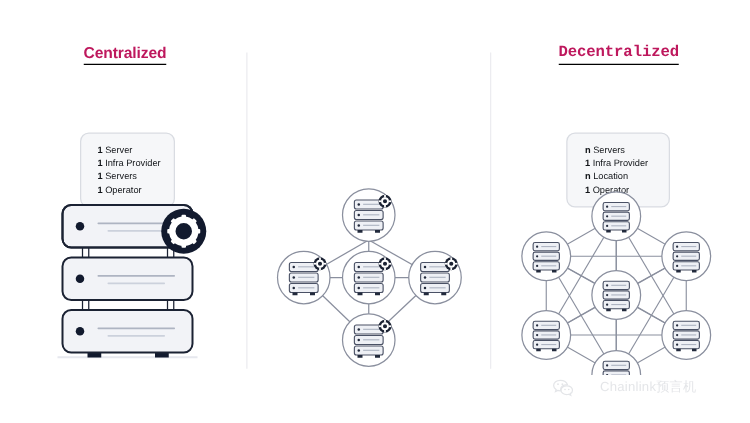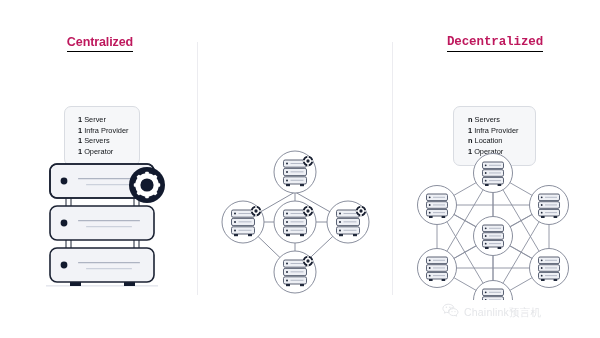--- a/index.html
+++ b/index.html
@@ -95,22 +95,22 @@
     height: 150px;
   }
   .graphic svg { display: block; }
 
   
   .watermark {
     position: absolute;
     left: 442px;
     top: 303px;
     display: flex;
-    align-items: center;
-    gap: 5px;
+    align-items: flex-start;
+    gap: 21px;
     opacity: 0.5;
   }
   .watermark-text {
     font-size: 10.5px;
     color: #c9ccd2;
     letter-spacing: 0.2px;
     white-space: nowrap;
   }
 </style>
 </head>

